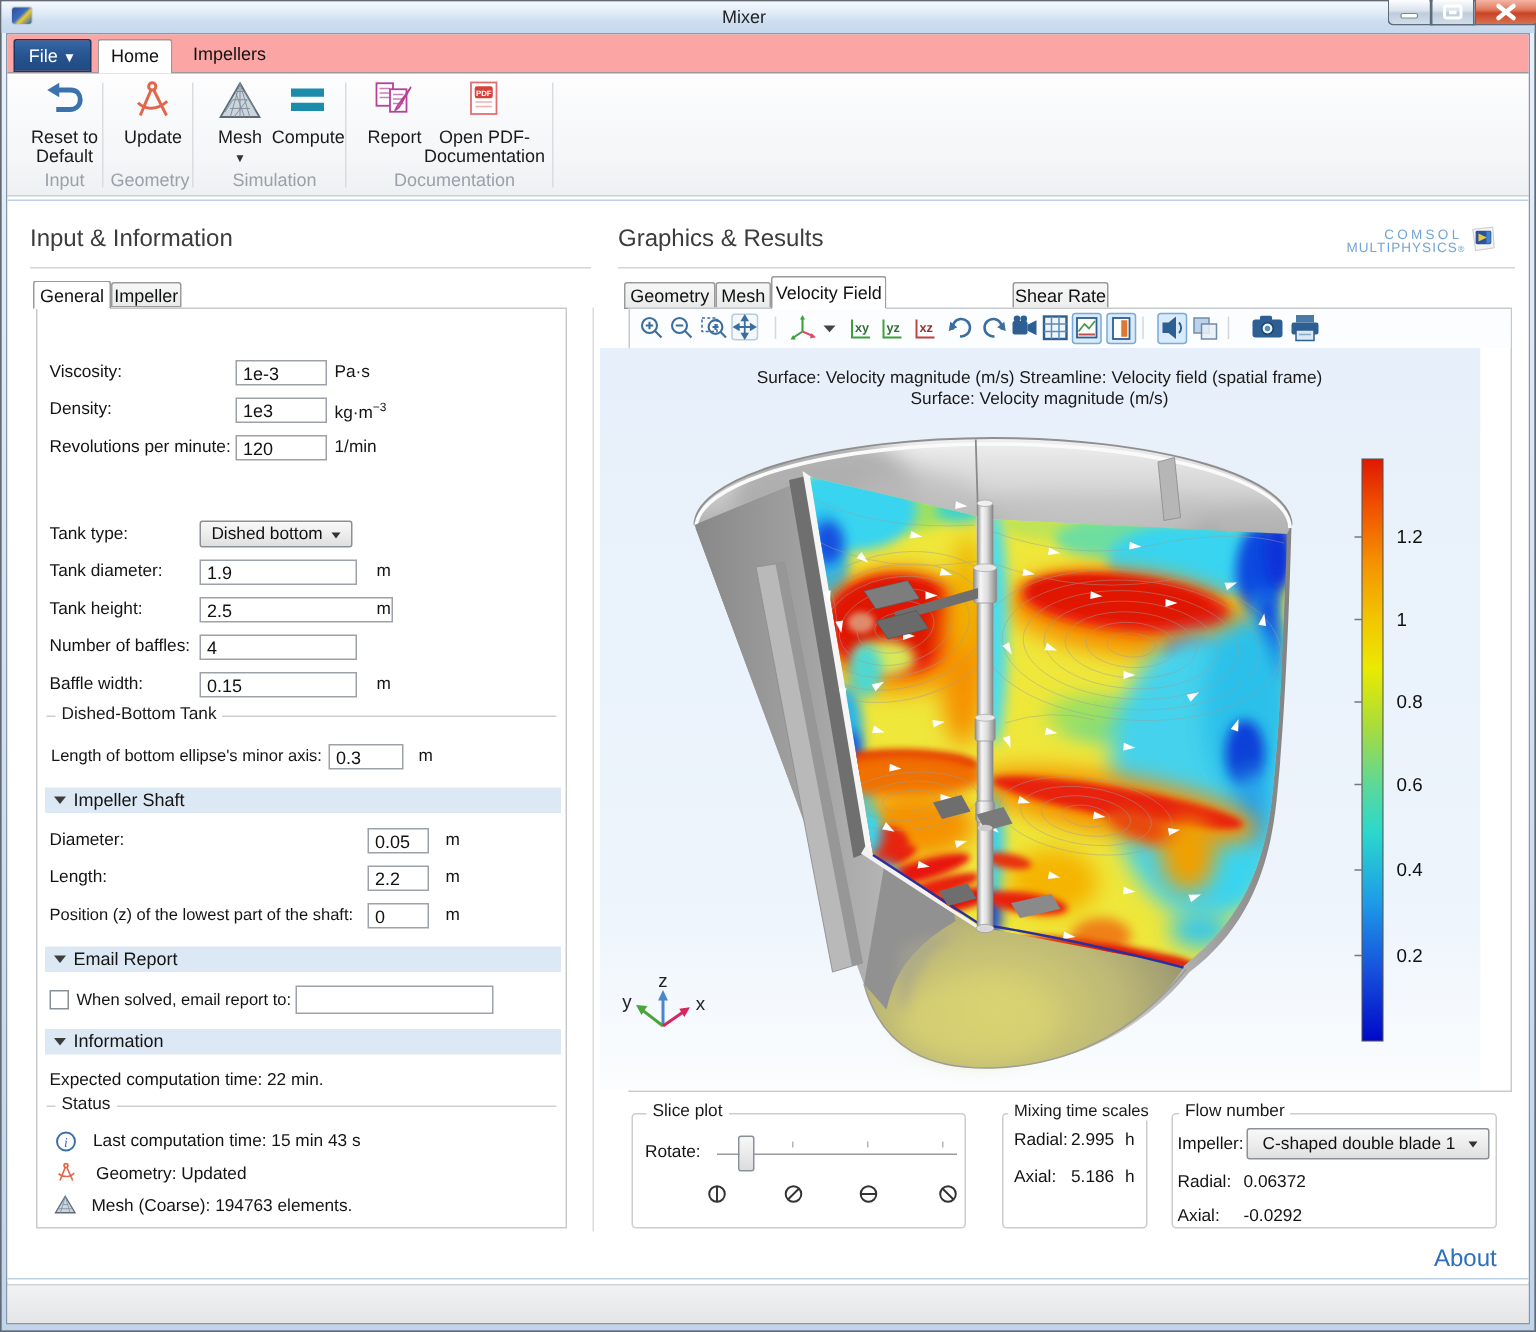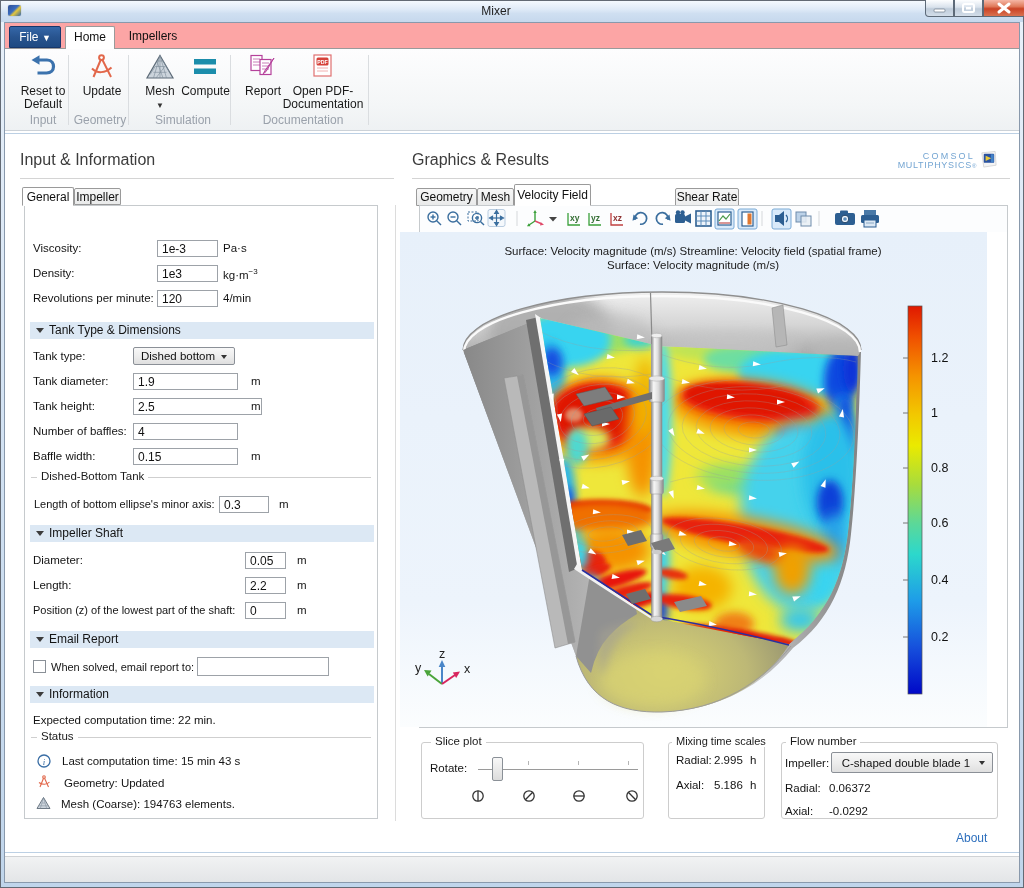--- a/index.html
+++ b/index.html
@@ -61,21 +61,21 @@
   color:#111; padding:1px 0 0 4px; z-index:3; }
 .funit { position:absolute; font-size:11.5px; color:#141414; z-index:3; }
 .gline { position:absolute; height:1px; background:#cfcfcf; z-index:3; }
 .combo { position:absolute; border:1px solid #8b9097; border-radius:2px;
   background:linear-gradient(180deg,#f8f8f8 0%,#ececec 55%,#dfdfdf 100%);
   font-size:11.5px; color:#111; z-index:3; padding-right:12px; }
 .combo .arr { position:absolute; right:7px; top:7px; width:0; height:0;
   border-left:3.5px solid transparent; border-right:3.5px solid transparent; border-top:4px solid #333; }
 .grpbox { position:absolute; border:1px solid #cdcdcd; border-radius:3px; background:#fff; z-index:2; }
 .grplegend { position:absolute; background:#fff; padding:0 4px; font-size:11.5px; color:#1a1a1a; z-index:4; }
-#about { position:absolute; font-size:12px; color:#2d6fbd; z-index:3; }
+#about { position:absolute; font-size:16px; color:#2d6fbd; z-index:3; }
 #statusbar { position:absolute; left:0; top:833px; width:1014px; height:26px;
   background:linear-gradient(180deg,#f1f2f3,#e3e5e7); border-top:1px solid #cfd2d5; }
 .ticon { position:absolute; z-index:3; }
 </style>
 </head>
 <body>
 <div id="frame"></div>
 <div id="titlebar"></div>
 <div id="apicon"></div>
 <div id="title">Mixer</div>
@@ -167,22 +167,21 @@
     <div class="tab" style="left:69px; top:57px; width:47px; height:17px; line-height:16px;">Impeller</div>
     <div class="panelbox" id="leftbox" style="left:19px; top:74px; width:354px; height:614px;"></div>
     <div class="flabel" style="left:28px; top:111px;">Viscosity:</div>
     <div class="finput" style="left:152px; top:109px; width:61px; height:17px;">1e-3</div>
     <div class="funit" style="left:218px; top:111px;">Pa·s</div>
     <div class="flabel" style="left:28px; top:136px;">Density:</div>
     <div class="finput" style="left:152px; top:134px; width:61px; height:17px;">1e3</div>
     <div class="funit" style="left:218px; top:136px;">kg·m<sup style="font-size:8px">−3</sup></div>
     <div class="flabel" style="left:28px; top:161px;">Revolutions per minute:</div>
     <div class="finput" style="left:152px; top:159px; width:61px; height:17px;">120</div>
-    <div class="funit" style="left:218px; top:161px;">4/min</div>
-    <div class="sechdr" style="left:25px; top:191px; width:344px;">Tank Type &amp; Dimensions</div>
+    <div class="funit" style="left:218px; top:161px;">1/min</div>
     <div class="flabel" style="left:28px; top:219px;">Tank type:</div>
     <div class="combo" style="left:128px; top:216px; width:102px; height:18px; line-height:17px; text-align:center;">Dished bottom<span class="arr"></span></div>
     <div class="flabel" style="left:28px; top:244px;">Tank diameter:</div>
     <div class="finput" style="left:128px; top:242px; width:105px; height:17px;">1.9</div>
     <div class="funit" style="left:246px; top:244px;">m</div>
     <div class="flabel" style="left:28px; top:269px;">Tank height:</div>
     <div class="finput" style="left:128px; top:267px; width:129px; height:17px;">2.5</div>
     <div class="funit" style="left:246px; top:269px;">m</div>
     <div class="flabel" style="left:28px; top:294px;">Number of baffles:</div>
     <div class="finput" style="left:128px; top:292px; width:105px; height:17px;">4</div>

